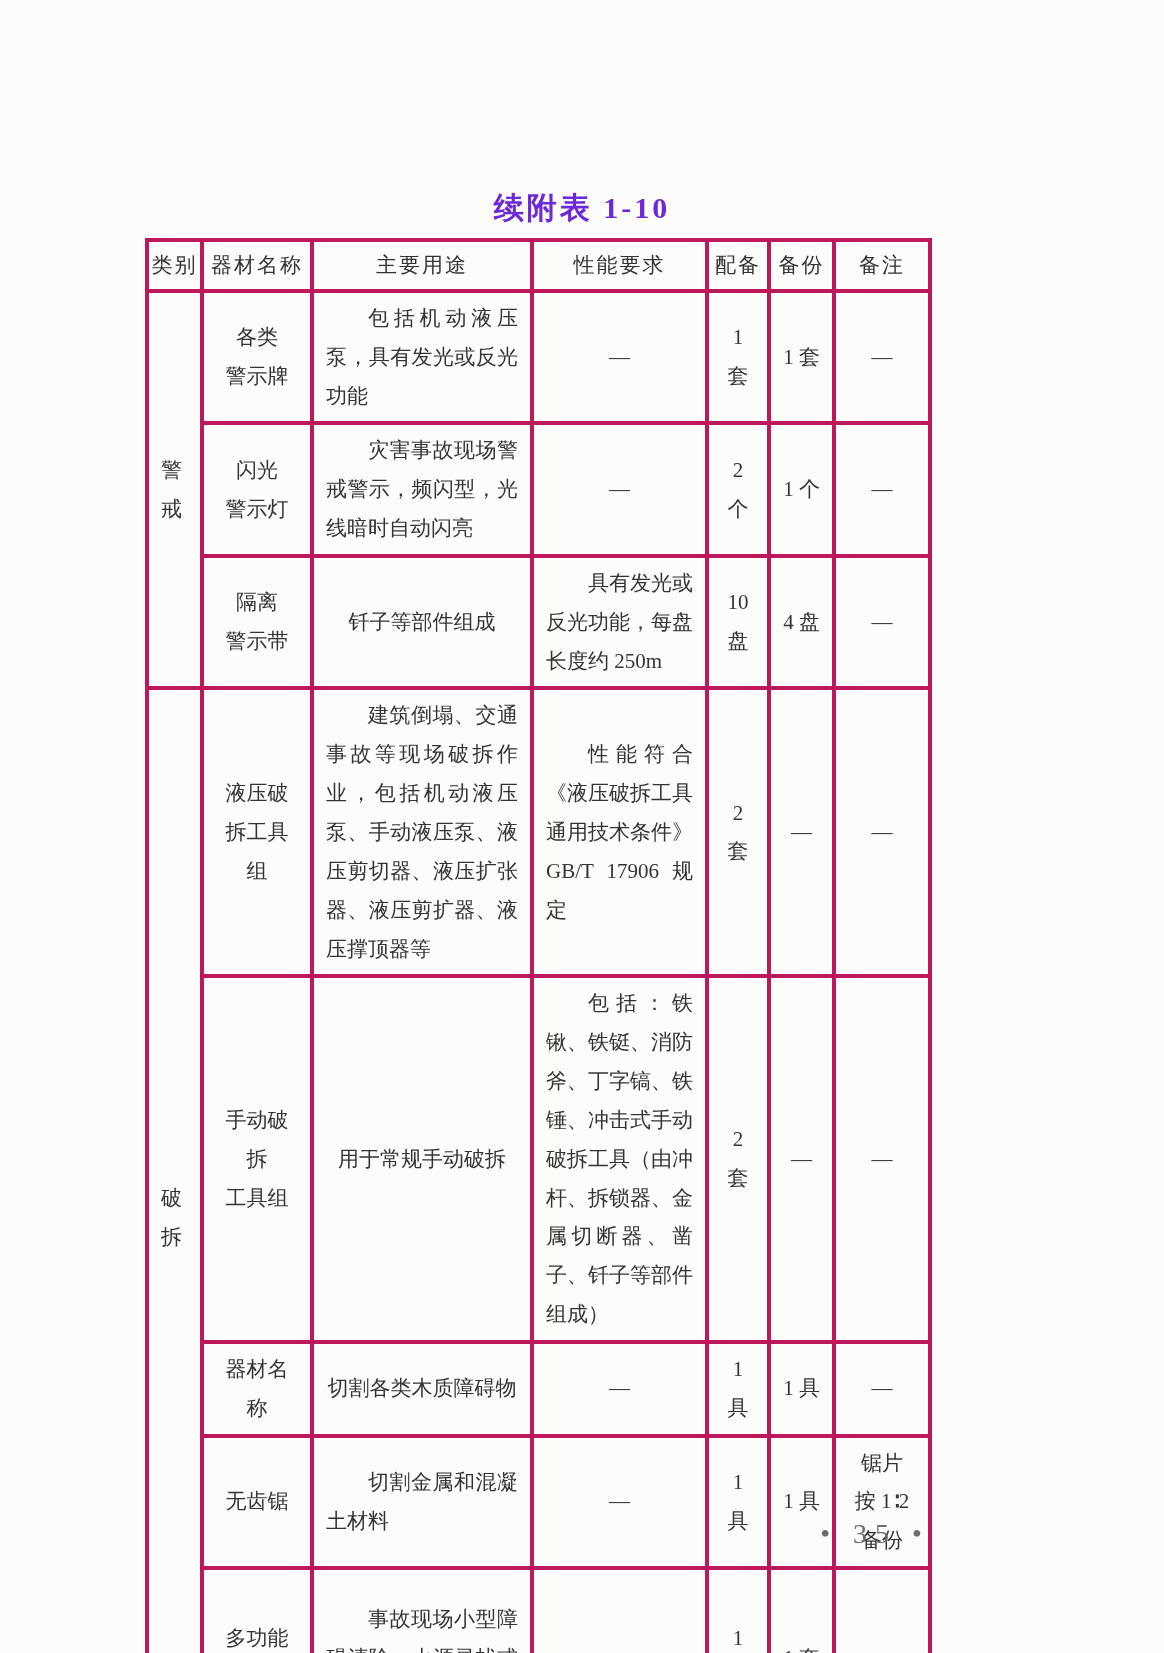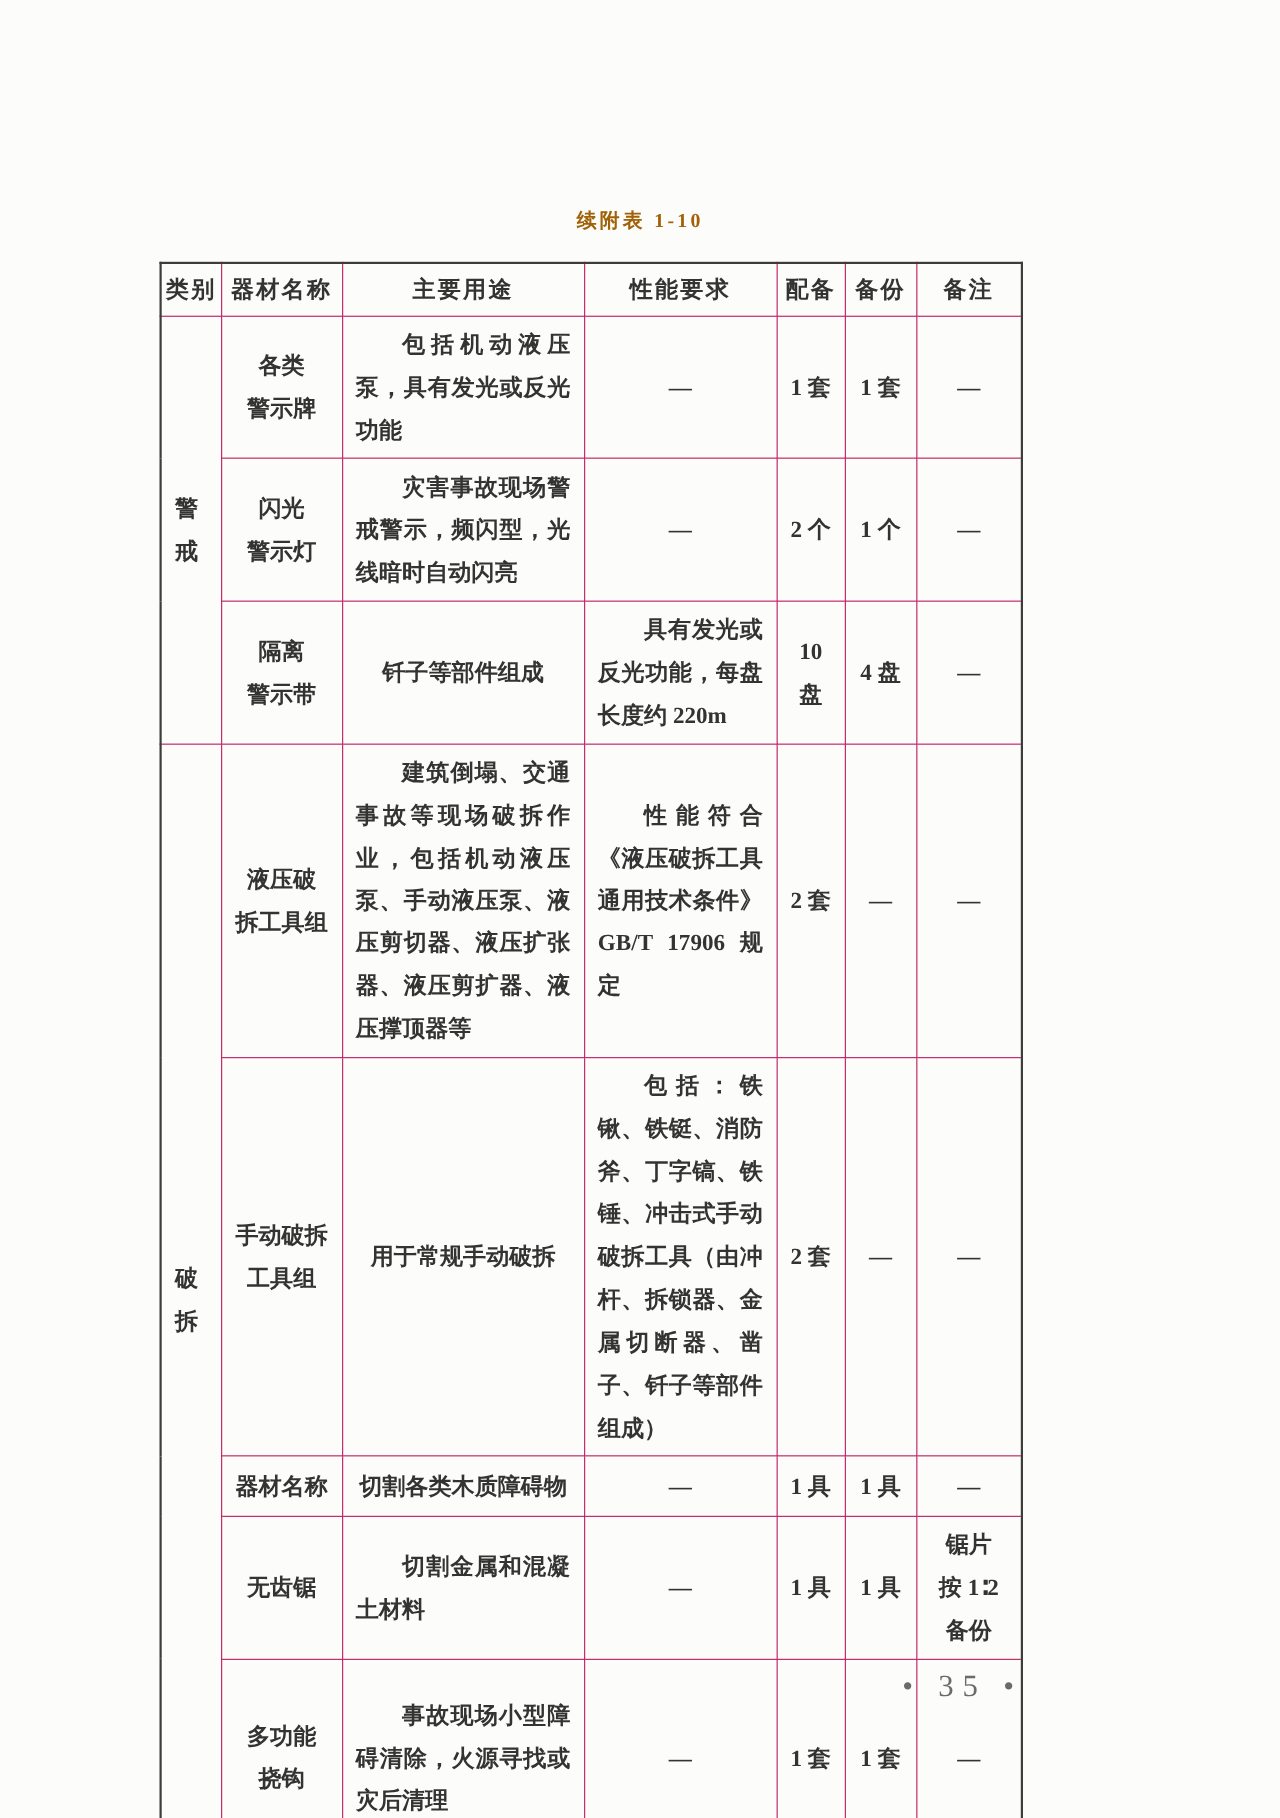--- a/index.html
+++ b/index.html
@@ -13,41 +13,41 @@
     margin:0 auto;
     background:#fcfcfa;
     color:#2f2f2f;
     overflow:hidden;
   }
   .doc-title{
     position:absolute;
     top:188px;left:0;right:0;
     margin:0;
     text-align:center;
-    font-size:18px;
+    font-size:30px;
     font-weight:bold;
     letter-spacing:3px;
-    color:#a16207;
+    color:#6d28d9;
   }
   table.equip{
     position:absolute;
     top:238px;left:145px;
     width:783px;
     border-collapse:collapse;
     table-layout:fixed;
     font-size:21px;
     color:#333;
     border:2px solid #3c3c3c;
   }
   table.equip th, table.equip td{
-    border:1px solid #be185d;
+    border:4px solid #be185d;
     vertical-align:middle;
     padding:6px 12px;
     line-height:1.85;
-    font-weight:bold;
+    font-weight:normal;
   }
   table.equip thead th{
     text-align:center;
     letter-spacing:2px;
     padding:4px 2px;
   }
   td.center{ text-align:center; }
   td.pre{ white-space:pre-line; }
   td.para{
     text-align:justify;
@@ -114,21 +114,21 @@
         <td class="para">灾害事故现场警戒警示，频闪型，光线暗时自动闪亮</td>
         <td class="center">—</td>
         <td class="center tight">2 个</td>
         <td class="center tight">1 个</td>
         <td class="center pre">—</td>
       </tr>
       <tr style="height:125px">
         <td class="center pre">隔离
 警示带</td>
         <td class="center">钎子等部件组成</td>
-        <td class="para">具有发光或反光功能，每盘长度约 220m</td>
+        <td class="para">具有发光或反光功能，每盘长度约 250m</td>
         <td class="center tight">10 盘</td>
         <td class="center tight">4 盘</td>
         <td class="center pre">—</td>
       </tr>
       <tr style="height:225px">
         <td rowspan="5" class="cat">破拆</td>
         <td class="center pre">液压破
 拆工具组</td>
         <td class="para">建筑倒塌、交通事故等现场破拆作业，包括机动液压泵、手动液压泵、液压剪切器、液压扩张器、液压剪扩器、液压撑顶器等</td>
         <td class="para">性能符合《液压破拆工具通用技术条件》GB/T 17906 规定</td>

